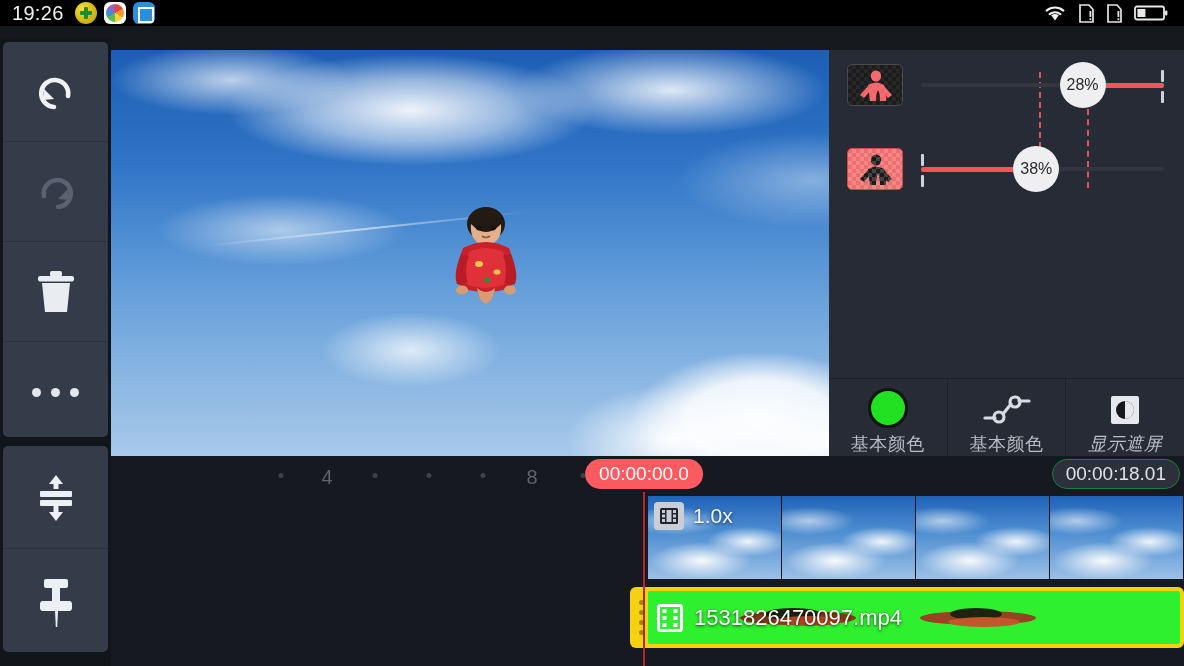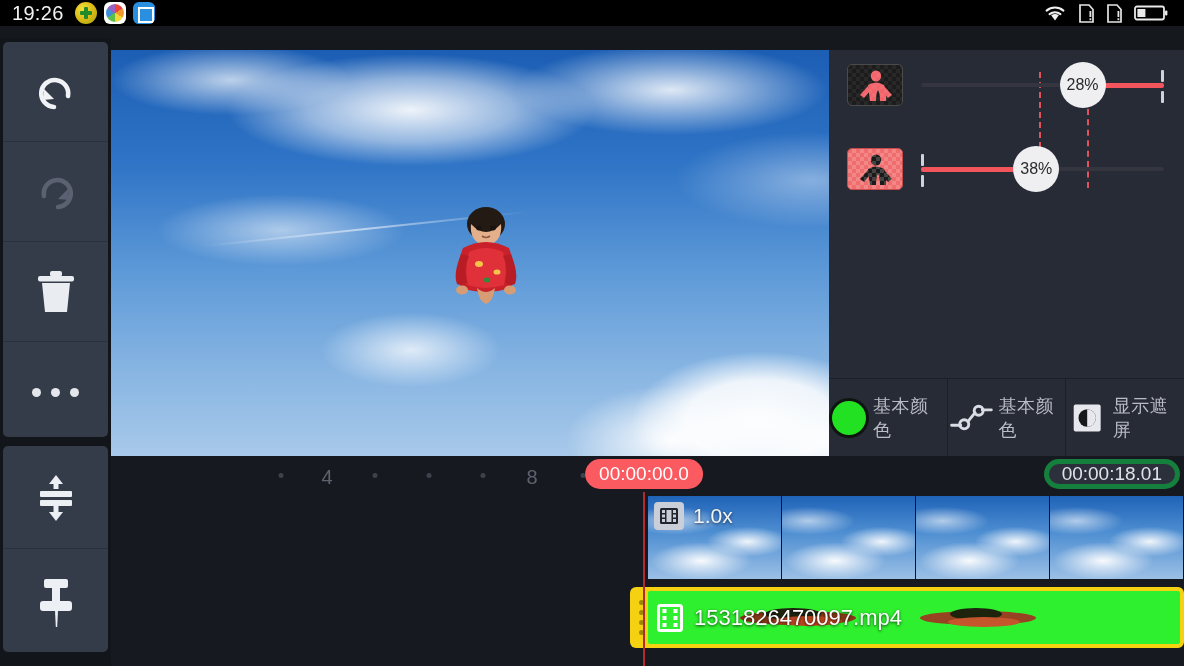--- a/index.html
+++ b/index.html
@@ -133,37 +133,37 @@
   .track { position:absolute; left:0; right:0; top:19px; height:4px; background:#35353f; border-radius:2px; }
   .fill { position:absolute; top:18.5px; height:5px; background:#f2565c; border-radius:2px; }
   .endtick { position:absolute; width:3px; height:12px; background:#cfd2d8; border-radius:1px; }
   .thumb {
     position:absolute; top:-2px; width:46px; height:46px; border-radius:50%;
     background:#efeff2; display:flex; align-items:center; justify-content:center;
     color:#2b2b2f; font-size:16px;
   }
   .guide { position:absolute; width:0; border-left:2px dashed #e0535a; }
   #tabs { position:absolute; left:0; bottom:0; width:355px; height:78px; display:flex; border-top:1px solid #1b1f27; }
-  .tab { flex:1; display:flex; flex-direction:row; align-items:center; justify-content:flex-end; gap:4px; border-right:1px solid #1b1f27; }
-  .tab:last-child { border-right:none; }
+  .tab { flex:1; display:flex; flex-direction:column; align-items:center; justify-content:flex-end; gap:4px; border-right:1px solid #1b1f27; }
+  .tab:last-child { border-right:none;font-style:italic; }
   .tab-label { color:#b9bcc4; font-size:18px; letter-spacing:.5px; }
   .green-dot { width:40px; height:40px; border-radius:50%; background:#22e022; border:3px solid #0f1410; }
 
   
   #timeline { position:absolute; left:111px; top:456px; width:1073px; height:210px; background:#16191f; }
   #ruler { position:absolute; left:0; top:0; width:1073px; height:36px; }
   .rmark { position:absolute; top:10px; color:#5d626e; font-size:20px; transform:translateX(-50%); }
   .rdot { position:absolute; top:17px; width:5px; height:5px; border-radius:50%; background:#3c414c; transform:translateX(-50%); }
   #playhead-badge {
     position:absolute; top:3px; height:30px; border-radius:15px; background:#fa5a60;
     color:#fff; font-size:19px; display:flex; align-items:center; padding:8px 14px; transform:translateX(-50%);
   }
   #duration-badge {
     position:absolute; top:3px; right:4px; height:30px; border-radius:15px; background:#2b303b;
-    color:#dfe2e7; font-size:19px; display:flex; align-items:center; padding:0 13px; border:5px solid #15803d;
+    color:#dfe2e7; font-size:19px; display:flex; align-items:center; padding:0 13px; border:1px solid #15803d;
   }
   #playhead-line { position:absolute; top:36px; width:2px; height:174px; background:#b5282e; z-index:14; }
   .clip-row { position:absolute; }
   #clipA { left:537px; top:40px; width:536px; height:83px; overflow:hidden; display:flex;justify-content:flex-end; }
   .thumbcell { flex:1; position:relative; overflow:hidden; border-right:1px solid rgba(0,0,0,.25); }
   .tsky {
     position:absolute; inset:0;
     background:
       radial-gradient(ellipse 70px 26px at 40% 78%, rgba(255,255,255,.95) 0%, rgba(255,255,255,0) 72%),
       radial-gradient(ellipse 55px 20px at 75% 55%, rgba(255,255,255,.9) 0%, rgba(255,255,255,0) 75%),

